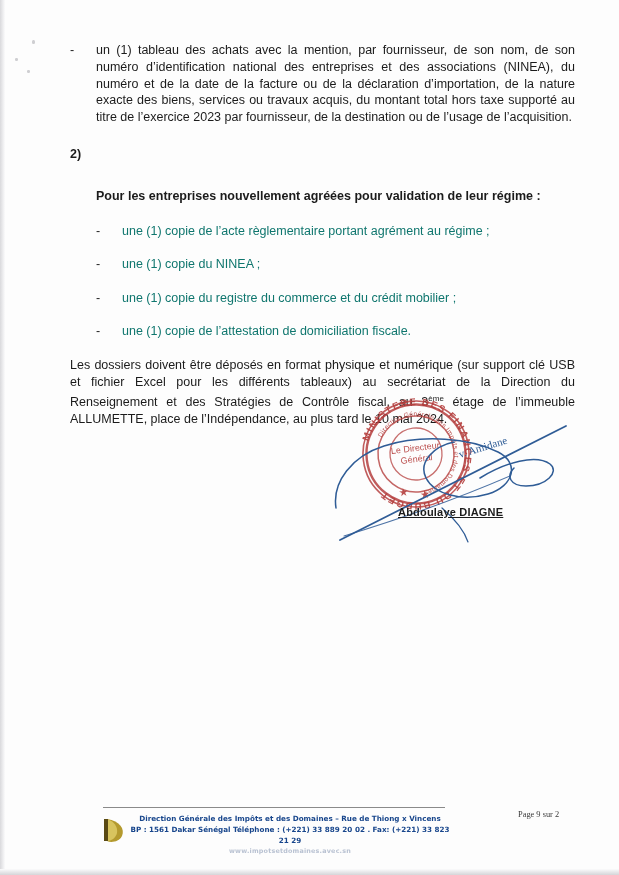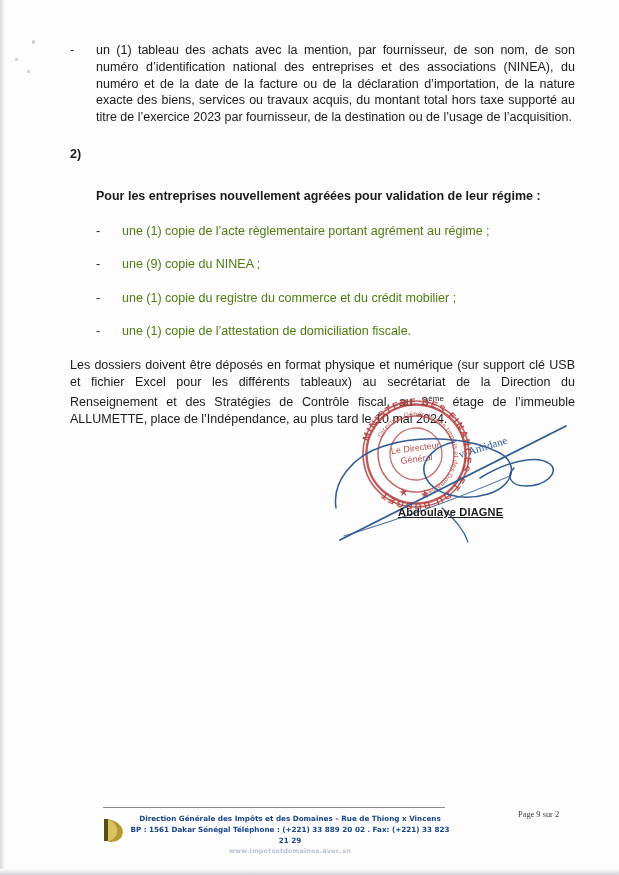--- a/index.html
+++ b/index.html
@@ -57,21 +57,21 @@
     flex: 0 0 26px;
     font-size: 12.5px;
     line-height: 16.5px;
     color: #222;
   }
   .bullet .btext {
     flex: 1;
     font-size: 12.5px;
     line-height: 16.5px;
     text-align: justify;
-    color: #4d7c0f;
+    color: #0f766e;
   }
 
   .para-first {
     display: flex;
     margin-bottom: 20px;
   }
   .para-first .dash {
     width: 26px;
     flex: 0 0 26px;
     font-size: 12.5px;
@@ -228,21 +228,21 @@
       <div class="ntext">Pour les entreprises nouvellement agréées pour validation de leur régime :</div>
     </div>
 
     <div class="sub-list">
       <div class="bullet">
         <div class="dash">-</div>
         <div class="btext">une (1) copie de l’acte règlementaire portant agrément au régime ;</div>
       </div>
       <div class="bullet">
         <div class="dash">-</div>
-        <div class="btext">une (9) copie du NINEA ;</div>
+        <div class="btext">une (1) copie du NINEA ;</div>
       </div>
       <div class="bullet">
         <div class="dash">-</div>
         <div class="btext">une (1) copie du registre du commerce et du crédit mobilier ;</div>
       </div>
       <div class="bullet">
         <div class="dash">-</div>
         <div class="btext">une (1) copie de l’attestation de domiciliation fiscale.</div>
       </div>
     </div>

